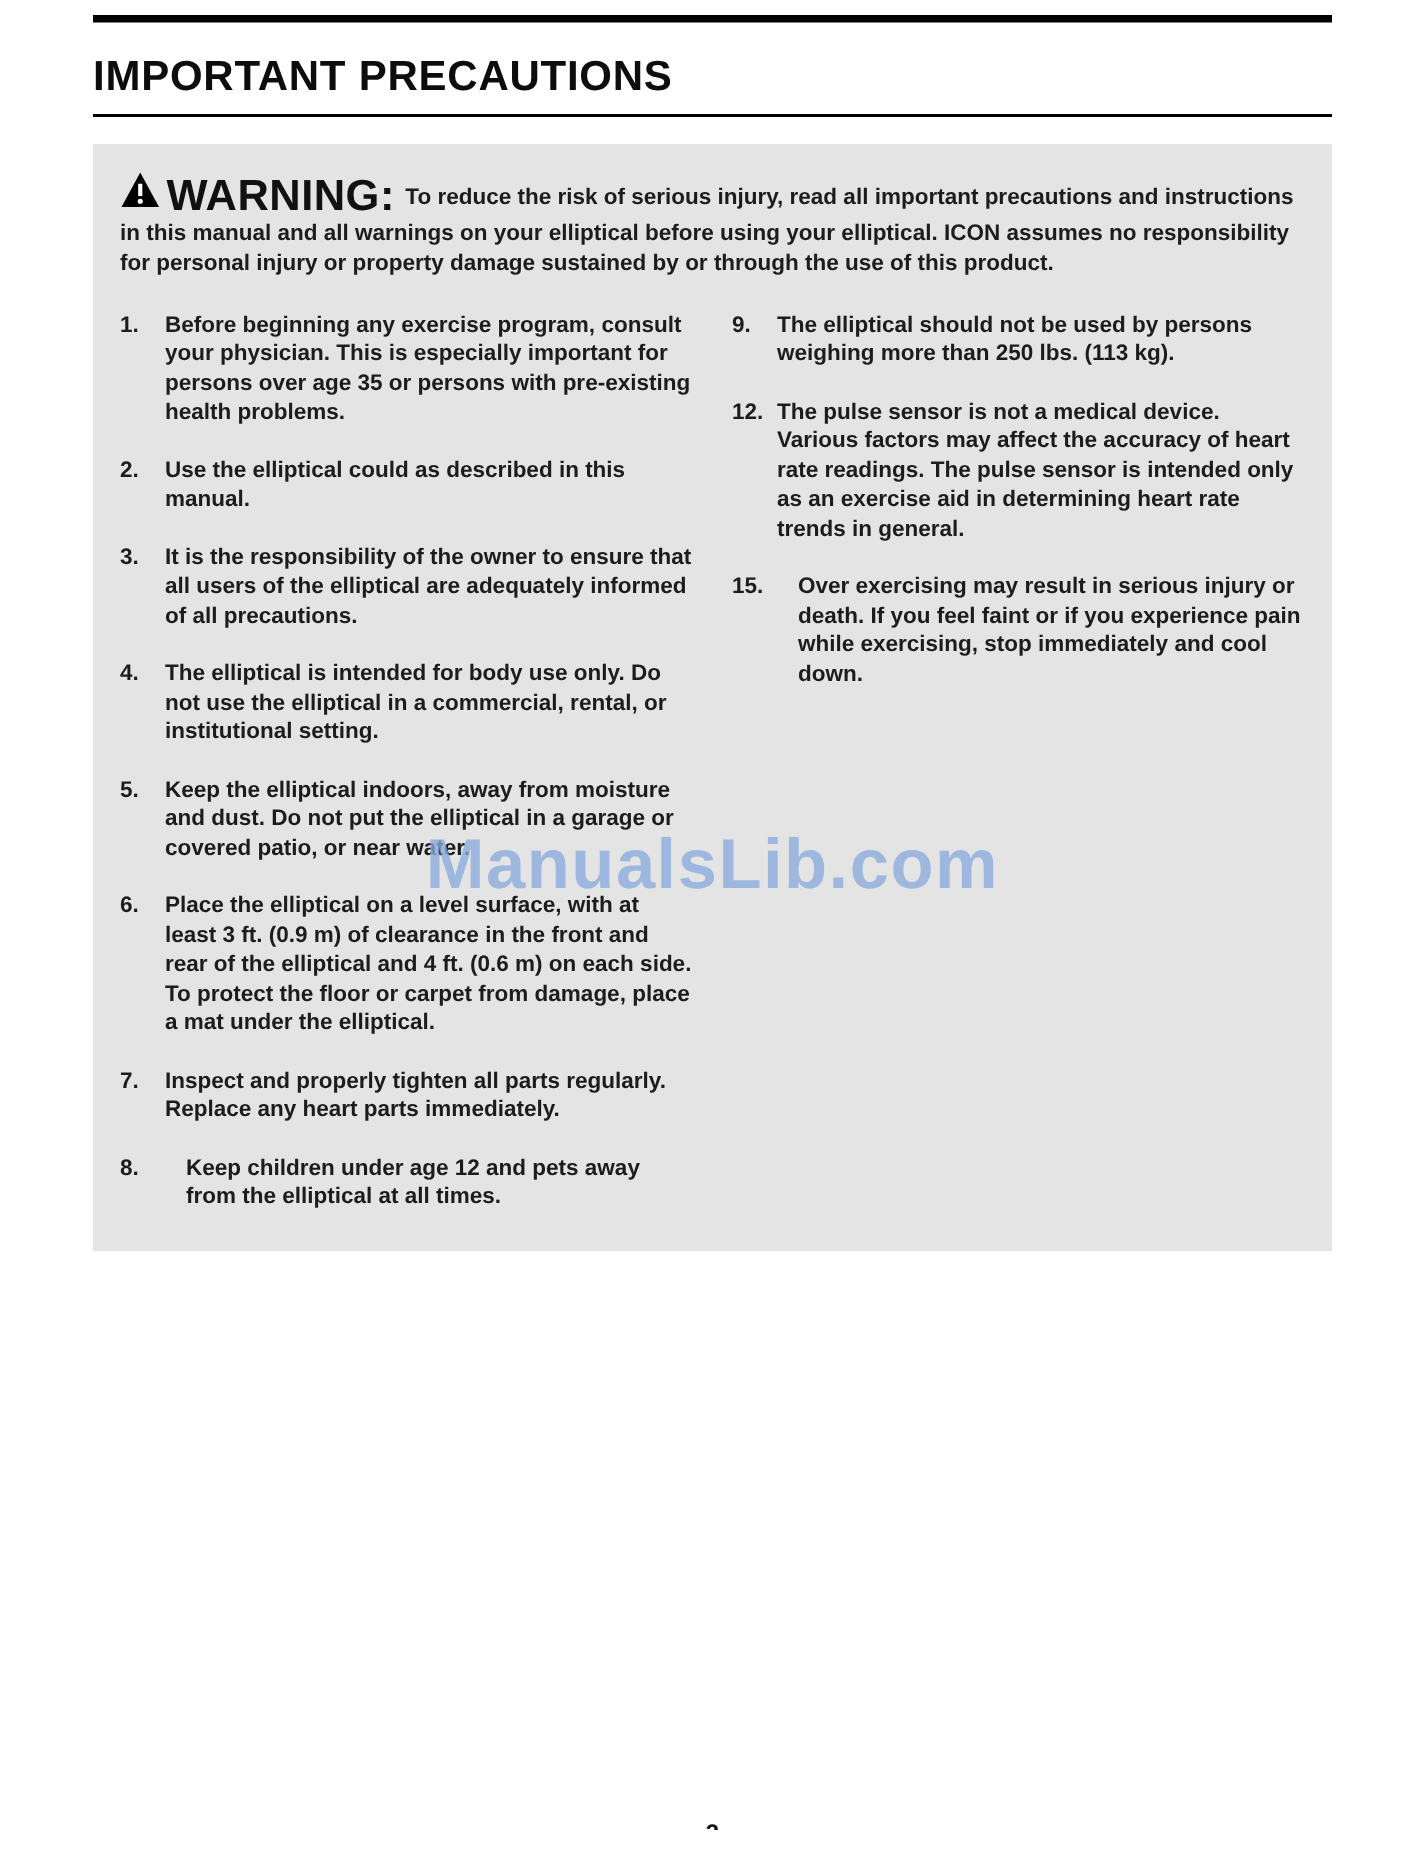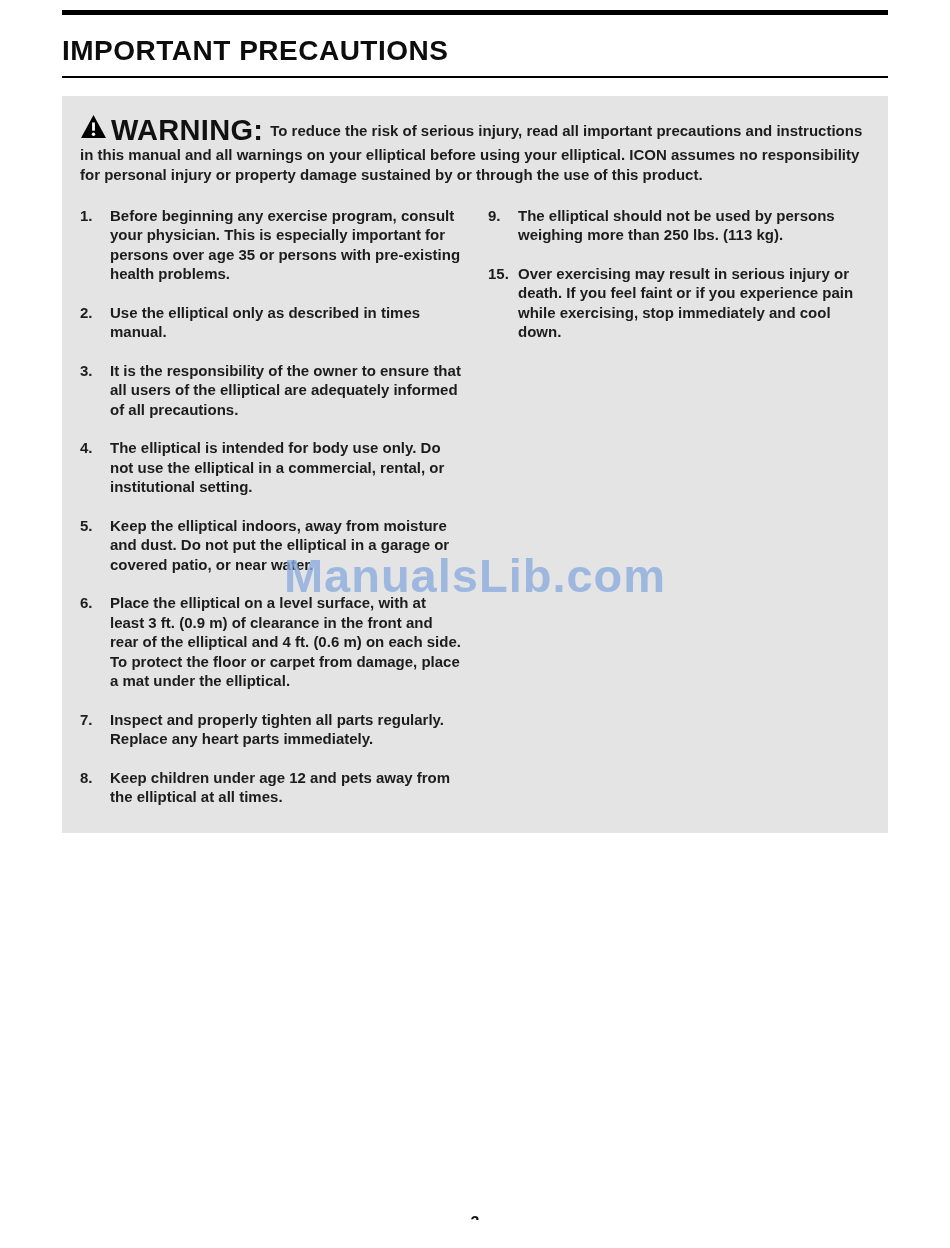--- a/index.html
+++ b/index.html
@@ -60,21 +60,21 @@
   }
   .col { flex: 1 1 0; }
   .item {
     display: flex;
     font-size: 15px;
     line-height: 19.5px;
     font-weight: bold;
     color: #1c1c1c;
     margin-bottom: 19px;
   }
-  .item:last-child { margin-bottom: 0; }
+  .item:last-child { margin-bottom: 0; gap: 14px; }
   .num {
     flex: 0 0 30px;
   }
   .txt { flex: 1 1 auto; }
   .watermark {
     position: absolute;
     top: 548px;
     left: 50%;
     transform: translateX(-50%);
     font-size: 47px;
@@ -119,21 +119,21 @@
 
     <div class="columns">
 
       <div class="col">
         <div class="item">
           <span class="num">1.</span>
           <span class="txt">Before beginning any exercise program, consult your physician. This is especially important for persons over age 35 or persons with pre-existing health problems.</span>
         </div>
         <div class="item">
           <span class="num">2.</span>
-          <span class="txt">Use the elliptical only as described in times manual.</span>
+          <span class="txt">Use the elliptical could as described in this manual.</span>
         </div>
         <div class="item">
           <span class="num">3.</span>
           <span class="txt">It is the responsibility of the owner to ensure that all users of the elliptical are adequately informed of all precautions.</span>
         </div>
         <div class="item">
           <span class="num">4.</span>
           <span class="txt">The elliptical is intended for body use only. Do not use the elliptical in a commercial, rental, or institutional setting.</span>
         </div>
         <div class="item">
@@ -153,20 +153,24 @@
           <span class="txt">Keep children under age 12 and pets away from the elliptical at all times.</span>
         </div>
       </div>
 
       <div class="col">
         <div class="item">
           <span class="num">9.</span>
           <span class="txt">The elliptical should not be used by persons weighing more than 250 lbs. (113 kg).</span>
         </div>
         <div class="item">
+          <span class="num">12.</span>
+          <span class="txt">The pulse sensor is not a medical device. Various factors may affect the accuracy of heart rate readings. The pulse sensor is intended only as an exercise aid in determining heart rate trends in general.</span>
+        </div>
+        <div class="item">
           <span class="num">15.</span>
           <span class="txt">Over exercising may result in serious injury or death. If you feel faint or if you experience pain while exercising, stop immediately and cool down.</span>
         </div>
       </div>
 
     </div>
   </div>
 
   <div class="watermark">ManualsLib.com</div>
 

